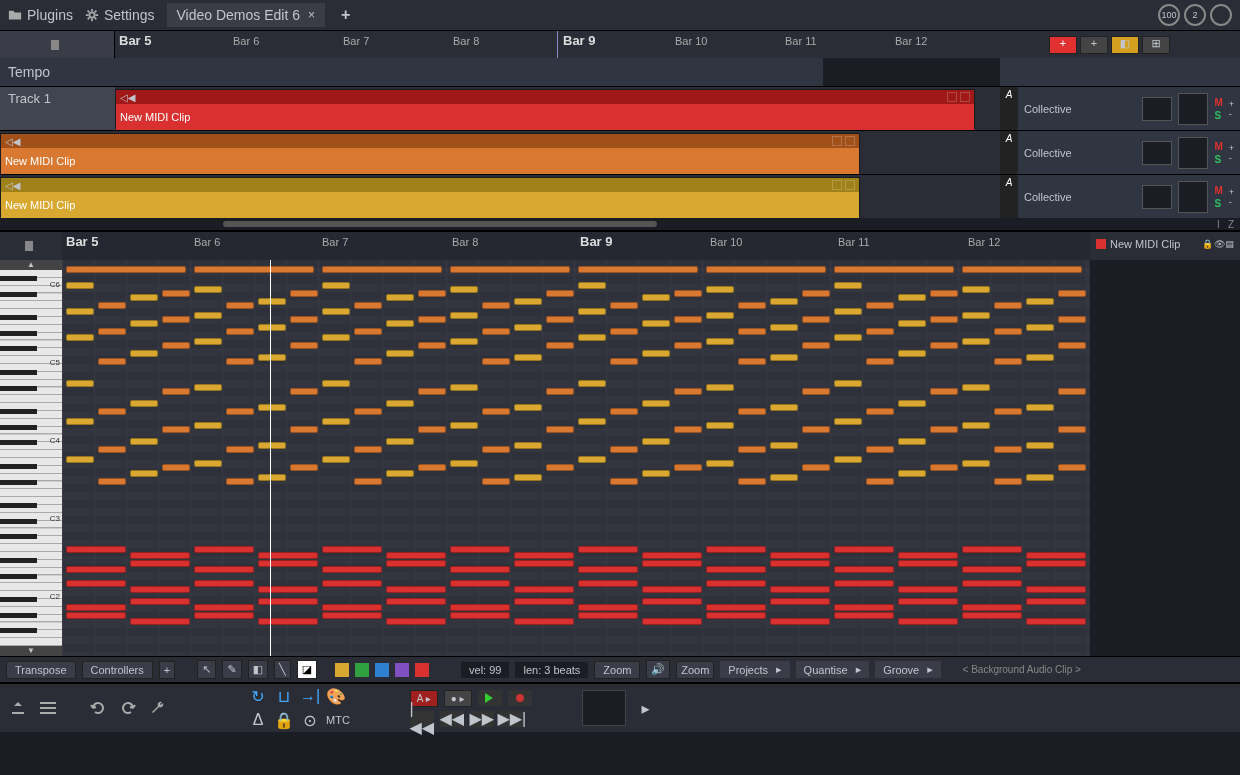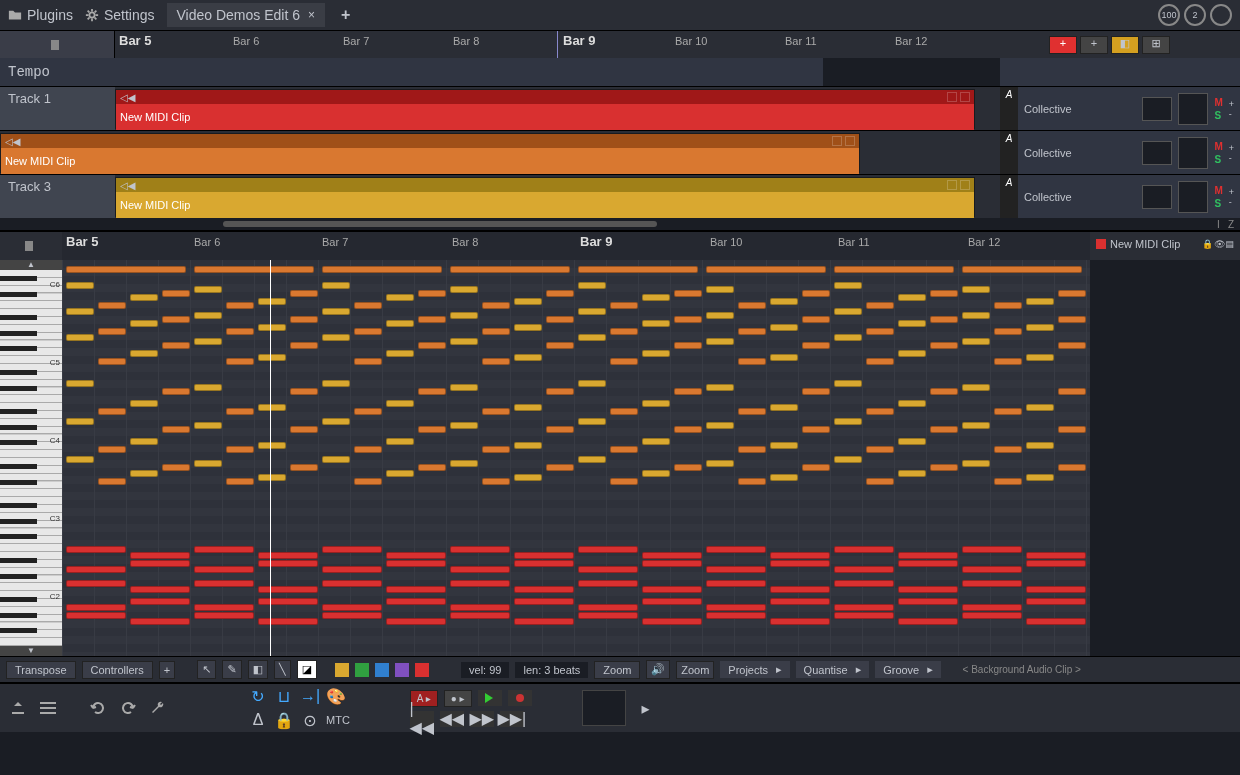--- a/index.html
+++ b/index.html
@@ -21,21 +21,21 @@
 .timeline-ruler { flex: 1; position: relative; background: #2a2d35; }
 .bar-label { position: absolute; font-size: 11px; top: 4px; color: #aaa; }
 .bar-label.major { font-size: 13px; font-weight: bold; color: #ddd; top: 2px; }
 .timeline-controls { width: 195px; background: #2a2d35; display: flex; gap: 3px; align-items: center; padding: 0 4px; }
 .tc-btn { width: 28px; height: 18px; background: #444; border: 1px solid #222; font-size: 11px; text-align: center; cursor: pointer; }
 .tc-btn.red { background: #e03030; color: #fff; }
 .tc-btn.gold { background: #d4a020; }
 
 
 .tempo-row { height: 28px; background: #303542; display: flex; align-items: center; padding-left: 8px; font-size: 14px; }
-.tempo-row .label { width: 107px; font-family: Liberation Mono, monospace; }
+.tempo-row .label { width: 107px; }
 .tempo-track { flex: 1; height: 100%; background: linear-gradient(to right, #303542 0%, #303542 80%, #1a1d24 80%); position: relative; }
 .tempo-right { width: 240px; }
 
 
 .tracks { background: #a3a3a3; }
 .track-row { height: 44px; display: flex; border-top: 1px solid #000; }
 .track-header { width: 115px; background: #404550; padding: 4px 8px; font-size: 13px; display:flex;align-items:flex-start; position: relative; }
 .track-lane { flex: 1; position: relative; background: #2a2d35; overflow: hidden; }
 .clip { position: absolute; top: 2px; height: 40px; border: 1px solid rgba(0,0,0,0.4); }
 .clip-head { height: 14px; display: flex; align-items: center; justify-content: space-between; padding: 0 4px; font-size: 10px; }
@@ -232,23 +232,20 @@
       <div class="mixer-box"></div>
       <div class="mixer-gauge"></div>
       <div class="ms-col">
           <span class="m">M</span>
           <span class="s">S</span>
         </div>
       <span style="font-size:9px">+<br>-</span>
     </div>
   </div>
   <div class="track-row">
-    <div class="track-header">
-        <span>Track 3</span>
-      </div>
     <div class="track-lane">
       <div class="clip yellow" style="left:0;width:860px">
         <div class="clip-head">
             <span class="clip-icons">
               <span>◁◀</span>
             </span>
             <span class="clip-icons">
               <span class="clip-icon"></span>
               <span class="clip-icon"></span>
             </span>

